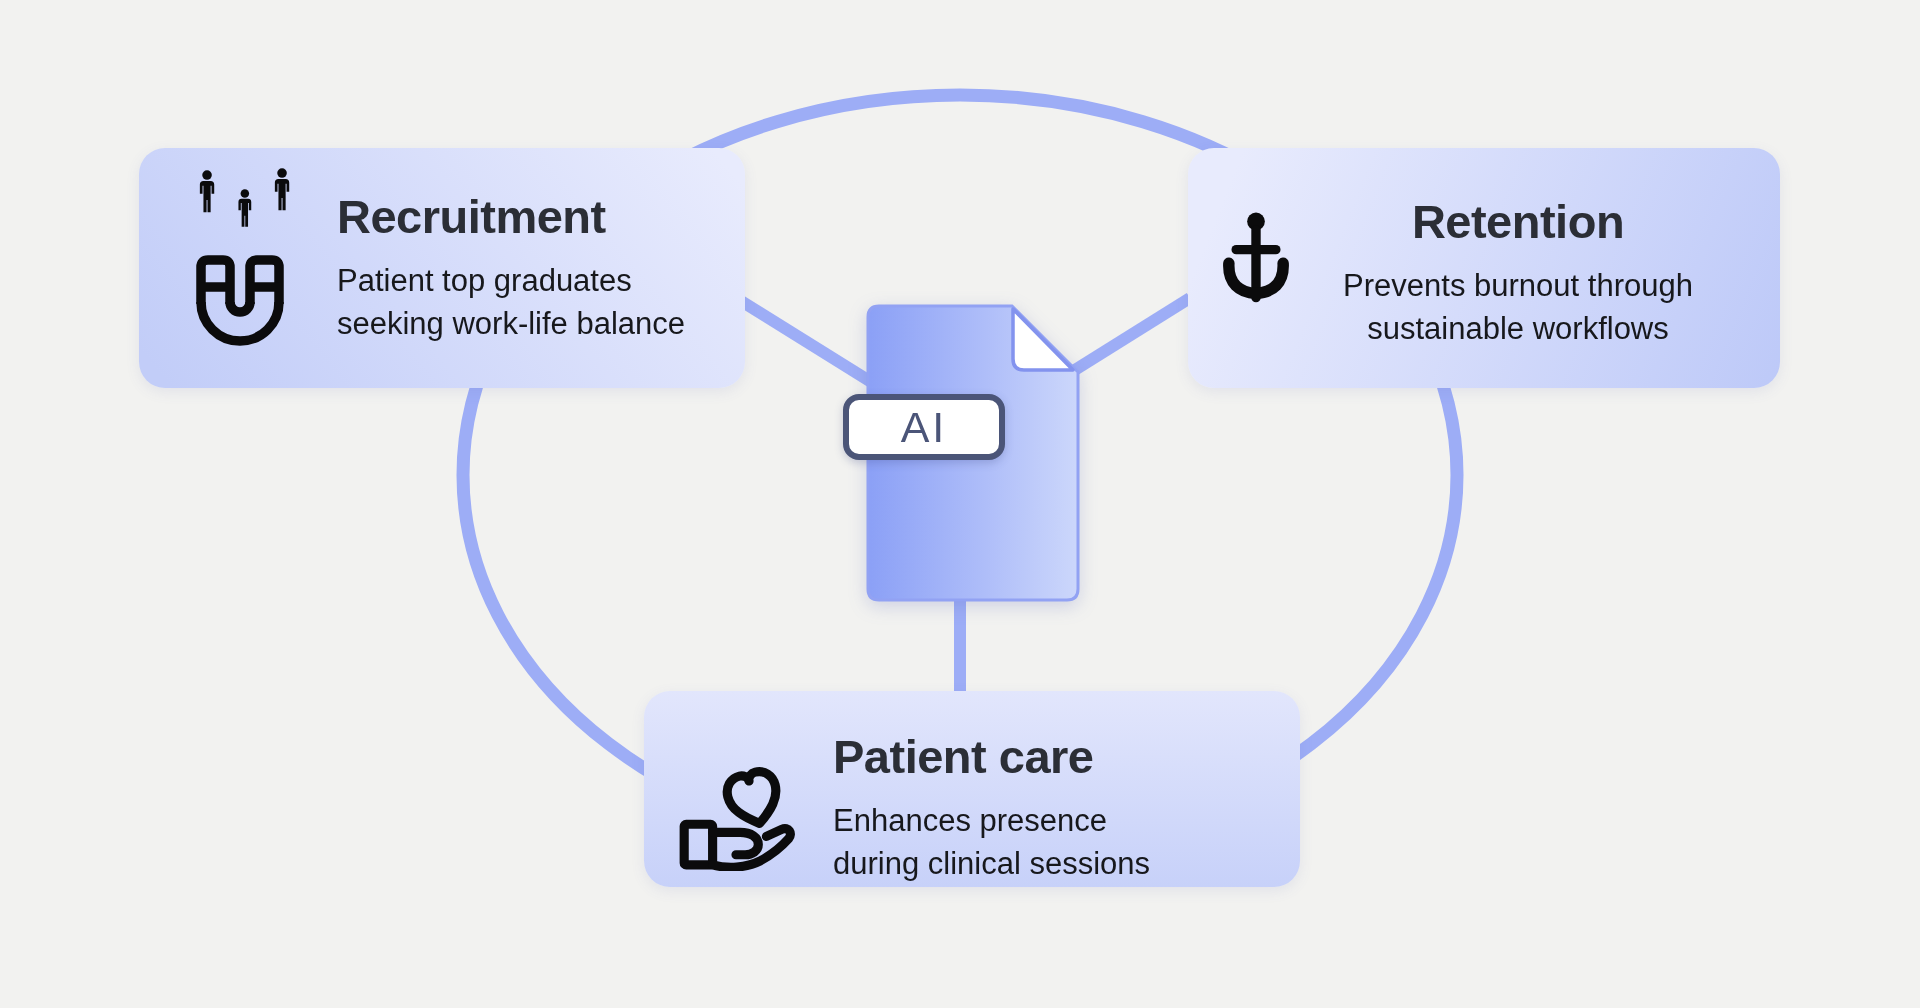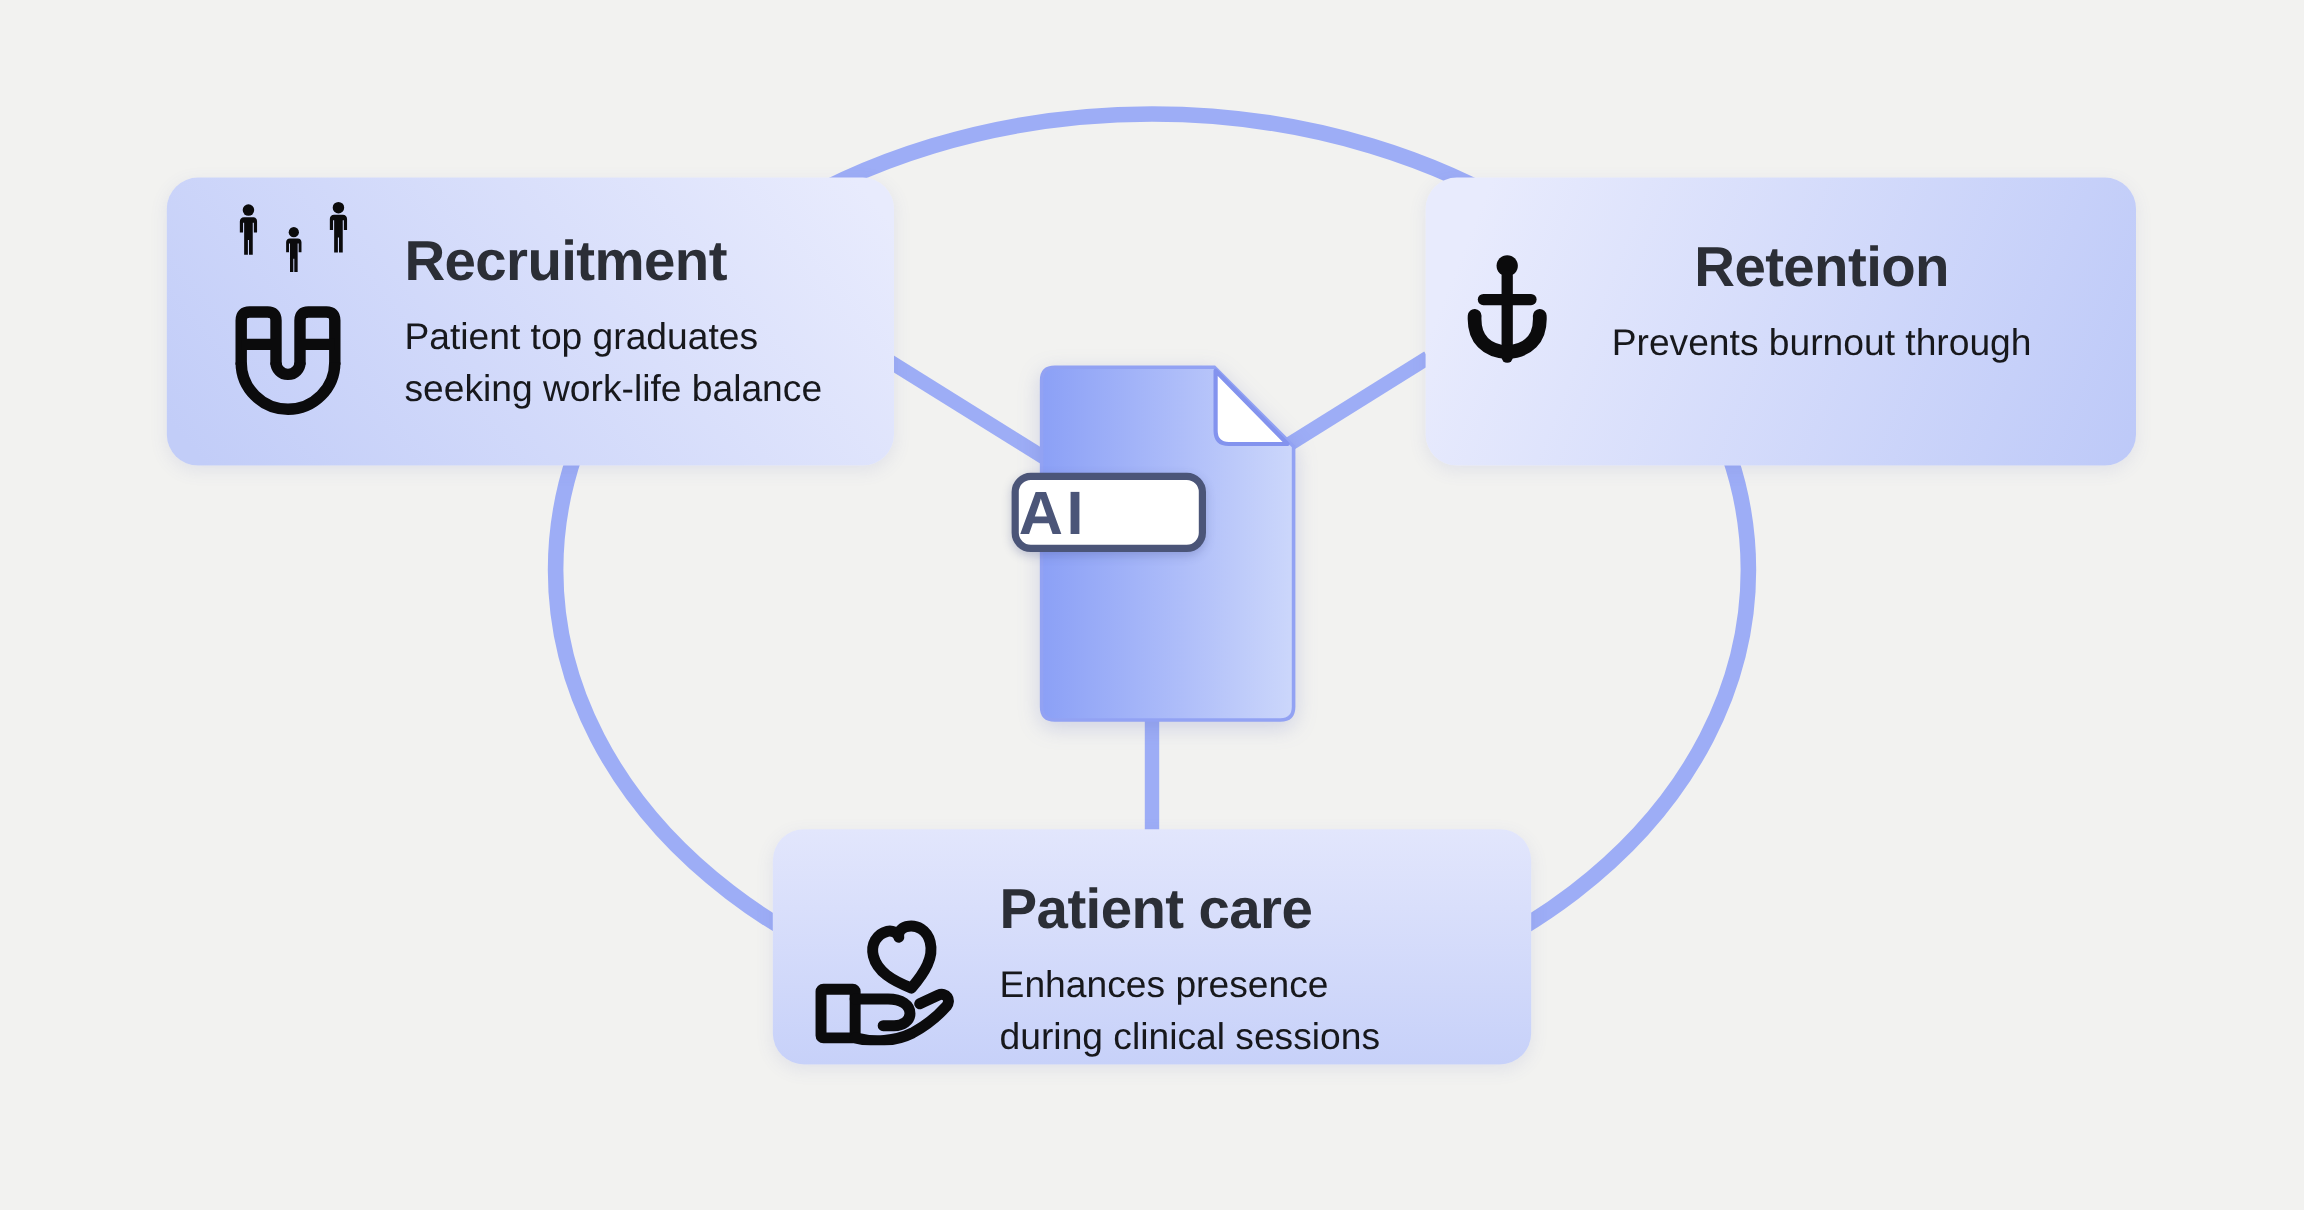--- a/index.html
+++ b/index.html
@@ -5,30 +5,30 @@
   html,body{margin:0;padding:0;background:#f2f2f0;}
   .stage{position:relative;width:1920px;height:1008px;background:#f2f2f0;overflow:hidden;
          font-family:"Liberation Sans","DejaVu Sans",sans-serif;}
   .connectors{position:absolute;left:0;top:0;z-index:0;}
   .card{position:absolute;z-index:2;border-radius:26px;box-shadow:0 4px 14px rgba(90,100,180,0.10);}
   .card-recruitment{left:139px;top:148px;width:606px;height:240px;
      background:linear-gradient(230deg,#e8ebfd 4%,#c2cdf8 96%);}
   .card-retention{left:1188px;top:148px;width:592px;height:240px;
      background:linear-gradient(112deg,#e8ebfd 8%,#bdc9f8 100%);}
   .card-patient{left:644px;top:691px;width:632px;height:196px;
-     background:linear-gradient(180deg,#e2e6fc 0%,#c7d1f9 100%);}
+     background:linear-gradient(180deg,#e2e6fc 0%,#c7d1f9 100%);padding-left:24px;}
   .icon-col{position:absolute;}
   .text-col{position:absolute;}
   .card-title{font-size:47px;line-height:59px;font-weight:600;color:#2b2e36;letter-spacing:-0.5px;}
   .card-desc{margin-top:13px;font-size:31px;line-height:43px;font-weight:400;color:#17181c;}
   .doc{position:absolute;left:866px;top:304px;z-index:3;filter:drop-shadow(0 5px 9px rgba(80,95,180,0.22));}
   .ai-badge{position:absolute;left:843px;top:394px;width:150px;height:54px;z-index:4;
      background:#ffffff;border:6px solid #4b5578;border-radius:16px;
-     display:flex;align-items:center;justify-content:flex-start;
-     font-size:51px;font-weight:700;color:#4b5578;letter-spacing:3px;
+     display:flex;align-items:center;justify-content:center;
+     font-size:43px;font-weight:400;color:#4b5578;letter-spacing:3px;
      box-shadow:0 3px 8px rgba(60,70,130,0.25);}
   .icon-svg{display:block;}
 </style>
 </head>
 <body>
 
 <div class="stage">
 
   <svg class="connectors" width="1920" height="1008" viewBox="0 0 1920 1008">
     <ellipse cx="960" cy="475" rx="497" ry="380" fill="none" stroke="#9dadf6" stroke-width="13"></ellipse>
@@ -75,20 +75,21 @@
           <path d="M32,19 V84" stroke-width="9"></path>
           <path d="M13,38 H51" stroke-width="9"></path>
           <path d="M6,51 C5,70 16,79 32,80 C48,79 59,70 58,51" stroke-width="11"></path>
         </g>
       </svg>
     </div>
     <div class="text-col" style="left:130px;top:44px;width:400px;text-align:center;">
       <div class="card-title">Retention</div>
       <div class="card-desc">
         <div>Prevents burnout through</div>
+        <div>sustainable workflows</div>
       </div>
     </div>
   </div>
 
   <div class="card card-patient">
     <div class="icon-col" style="left:31px;top:48px;">
       <svg class="icon-svg" width="126" height="132" viewBox="0 0 124 130">
         <g stroke="#0b0b0c" stroke-width="9" fill="none" stroke-linecap="round" stroke-linejoin="round">
           <rect x="9" y="84" width="28" height="40" rx="2"></rect>
           <path d="M37,92 H64 C75,92 82,97 82,104 C82,110 76,114 69,114 H60"></path>

